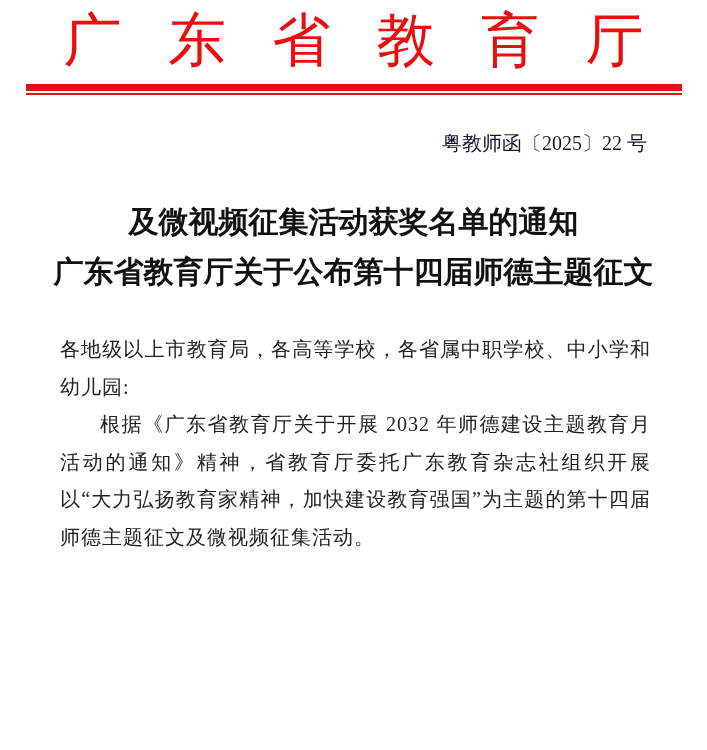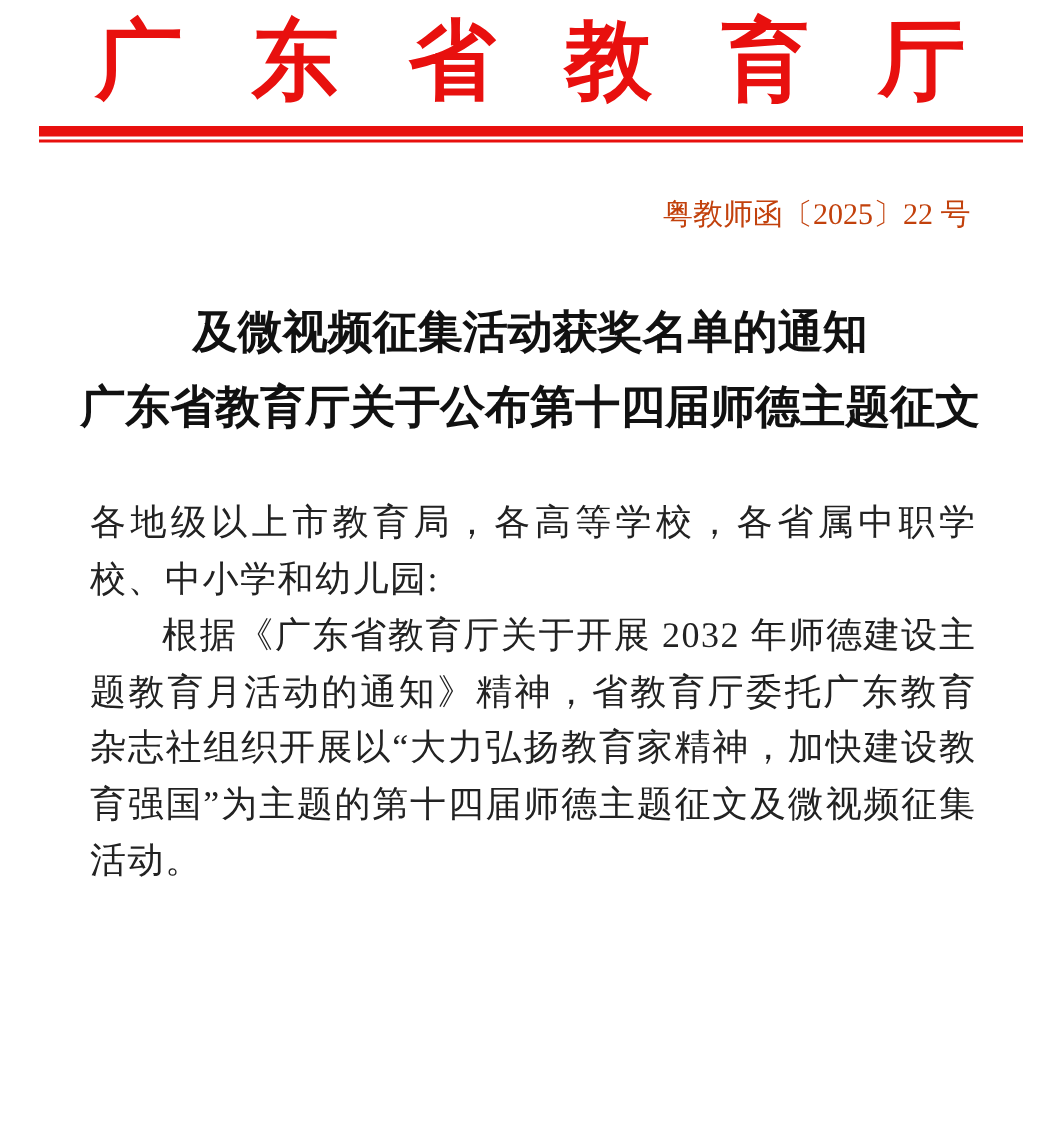--- a/index.html
+++ b/index.html
@@ -19,21 +19,21 @@
     background: var(--paper);
     color: var(--ink);
     font-family: "Liberation Serif", "DejaVu Serif", serif;
     box-sizing: border-box;
     overflow: hidden;
   }
   .agency-name {
     padding-top: 6px;
     font-size: 58px;
     line-height: 70px;
-    font-weight: 700;
+    font-weight: 400;
     color: var(--accent);
     text-align: center;
     letter-spacing: 0.8em;
     text-indent: 0.8em;
     white-space: nowrap;
   }
   .red-rule {
     margin: 8px 25px 0 26px;
   }
   .rule-thick {
@@ -44,36 +44,36 @@
     height: 2px;
     margin-top: 2px;
     background: var(--accent);
   }
   .doc-number {
     margin-top: 34px;
     padding-right: 60px;
     text-align: right;
     font-size: 20px;
     line-height: 28px;
-    color: #c2410c;
+    color: #0f172a;
   }
   .doc-title {
     margin: 40px 28px 0 28px;
     font-size: 30px;
     line-height: 50px;
     font-weight: 700;
     text-align: center;
     color: #111;
   }
   .title-line {
     display: block;
   }
   .doc-body {
     margin: 34px 56px 0 60px;
-    font-size: 24px;
+    font-size: 20px;
     line-height: 37.5px;
     letter-spacing: 1px;
     text-align: justify;
     color: #222;
   }
   .doc-body p {
     margin: 0;
     padding: 0;
   }
   .para {

